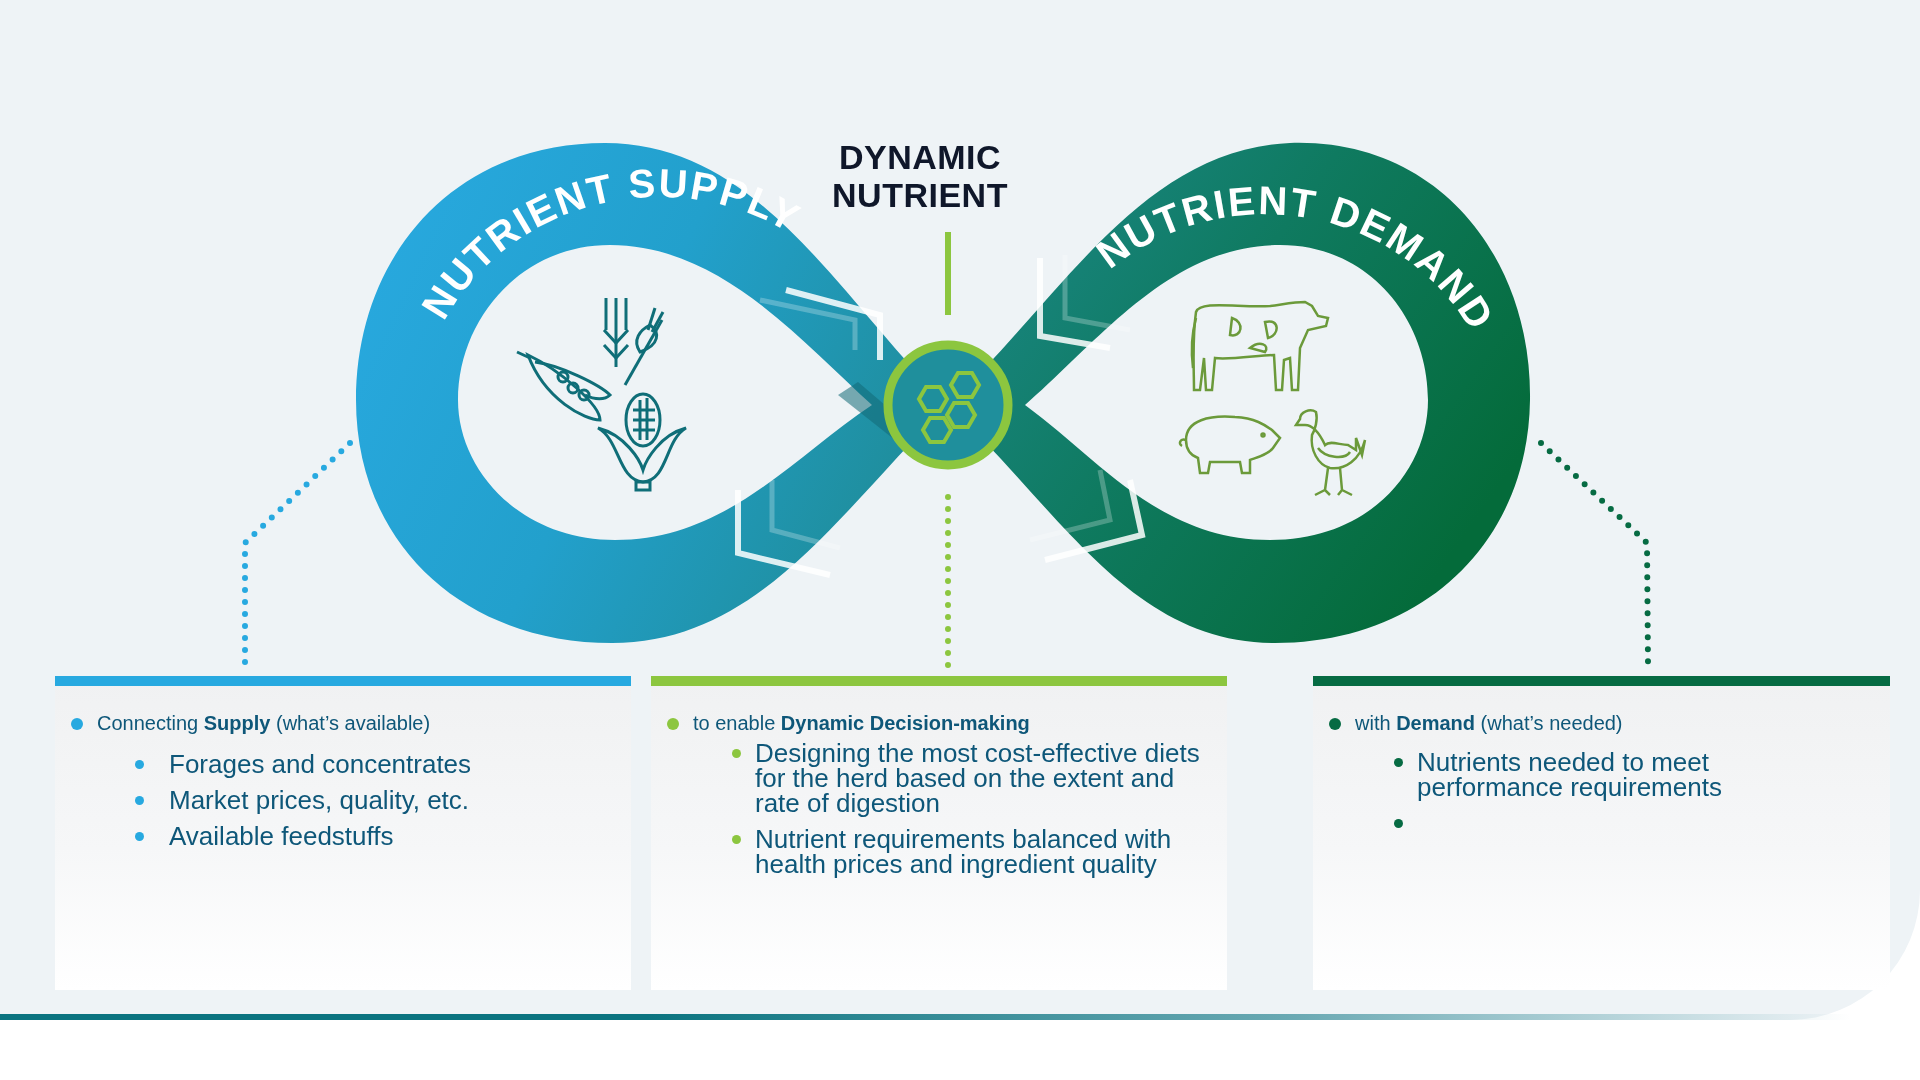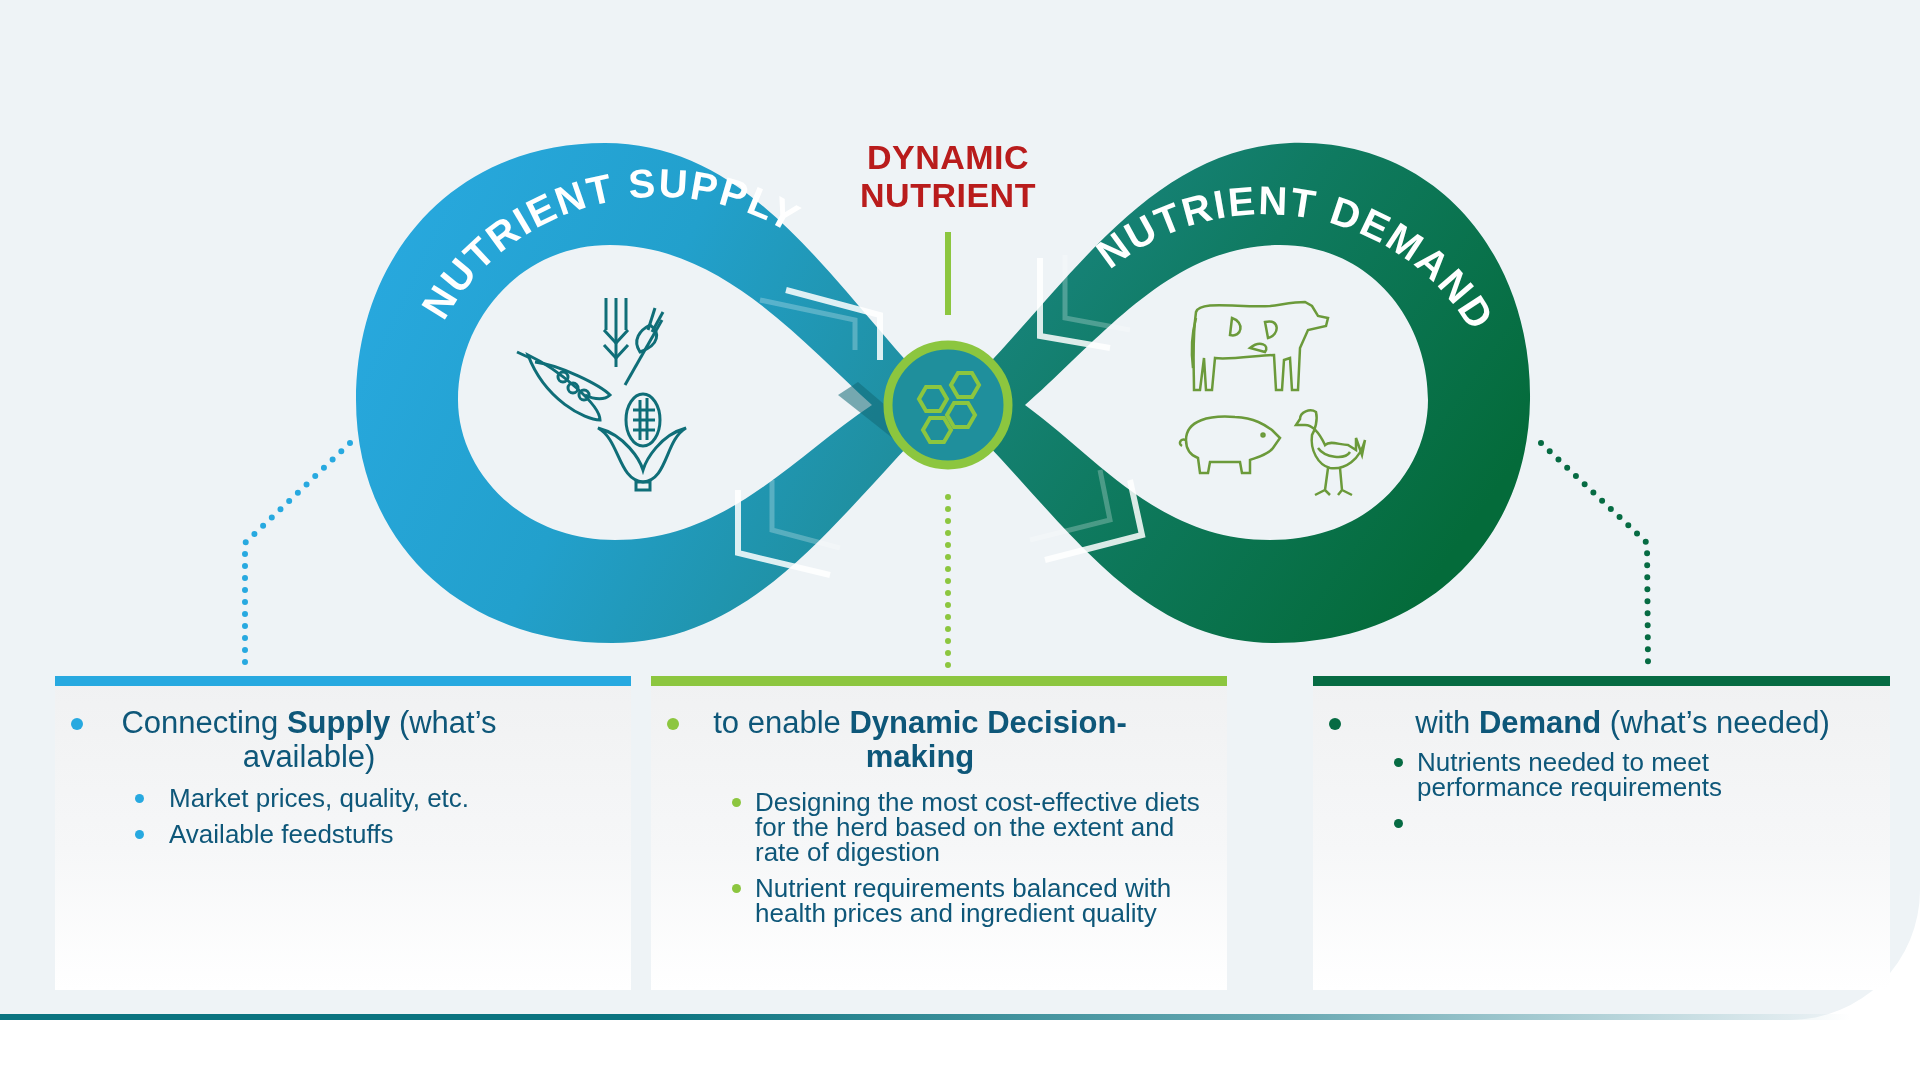--- a/index.html
+++ b/index.html
@@ -12,34 +12,34 @@
       position: absolute; left: 0; top: 0; width: 1920px; height: 1020px;
       background: #eef3f6;
       border-bottom-right-radius: 130px;
     }
     .bottom-rule {
       position: absolute; left: 0; top: 1014px; width: 1850px; height: 6px;
       background: linear-gradient(to right, #0b7480 0%, #0b7480 35%, #6aa9b3 70%, rgba(238,243,246,0) 100%);
     }
     svg.diagram { position: absolute; left: 0; top: 0; }
     .title-dynamic {
-      position: absolute; left: 800px; top: 138px; width: 296px; text-align: center;
-      color: #b91c1c; font-weight: bold; font-size: 34px; line-height: 38px;
+      position: absolute; left: 772px; top: 138px; width: 296px; text-align: center;
+      color: #0f172a; font-weight: bold; font-size: 34px; line-height: 38px;
       letter-spacing: 0.5px;
     }
     .card {
       position: absolute; top: 676px; height: 314px;
       background: linear-gradient(to bottom, #f0f1f2 0%, #f6f7f8 55%, #ffffff 100%);
       box-sizing: border-box;
     }
     .card .topbar { position: absolute; left: 0; top: 0; right: 0; height: 10px; }
     .card .content { position: absolute; left: 0; top: 30px; right: 0; }
     .lead {
       position: relative; padding-left: 42px; color: #0e5779;
-      font-size: 31px; line-height: 34px; text-align: center;
+      font-size: 20px; line-height: 34px;
     }
     .lead .dot {
       position: absolute; left: 16px; top: 12px; width: 12px; height: 12px; border-radius: 50%;
     }
     .lead b { font-weight: bold; }
     ul.sub { list-style: none; margin: 8px 0 0 0; padding: 0; }
     ul.sub li {
       position: relative; color: #0e5779; font-size: 26px; line-height: 25px;
       margin-bottom: 11px;
     }
@@ -189,34 +189,35 @@
 </div>
 
 <div class="card" style="left:55px; width:576px;">
   <div class="topbar" style="background:#27a9e0;"></div>
   <div class="content">
     <div class="lead" style="padding-right:110px;">
       <span class="dot" style="background:#27a9e0;"></span>
       <span>Connecting </span><b>Supply</b><span> (what’s available)</span>
     </div>
     <ul class="sub" style="margin-top:12px;">
+      <li style="padding-left:114px;"><span class="sdot" style="left:80px;background:#27a9e0;"></span><span>Forages and concentrates</span></li>
       <li style="padding-left:114px;"><span class="sdot" style="left:80px;background:#27a9e0;"></span><span>Market prices, quality, etc.</span></li>
       <li style="padding-left:114px;"><span class="sdot" style="left:80px;background:#27a9e0;"></span><span>Available feedstuffs</span></li>
     </ul>
   </div>
 </div>
 
 <div class="card" style="left:651px; width:576px;">
   <div class="topbar" style="background:#8cc63f;"></div>
   <div class="content">
     <div class="lead" style="padding-left:42px; padding-right:80px;">
       <span class="dot" style="background:#8cc63f;"></span>
       <span>to enable </span><b>Dynamic Decision-making</b><span></span>
     </div>
-    <ul class="sub" style="margin-top:16px;">
+    <ul class="sub" style="margin-top:1px;">
       <li style="padding-left:104px; padding-right:20px;"><span class="sdot" style="left:81px;background:#8cc63f;"></span><span>Designing the most cost-effective diets for the herd based on the extent and rate of digestion</span></li>
       <li style="padding-left:104px; padding-right:20px;"><span class="sdot" style="left:81px;background:#8cc63f;"></span><span>Nutrient requirements balanced with health prices and ingredient quality</span></li>
     </ul>
   </div>
 </div>
 
 <div class="card" style="left:1313px; width:577px;">
   <div class="topbar" style="background:#066b43;"></div>
   <div class="content">
     <div class="lead" style="padding-left:42px;">

